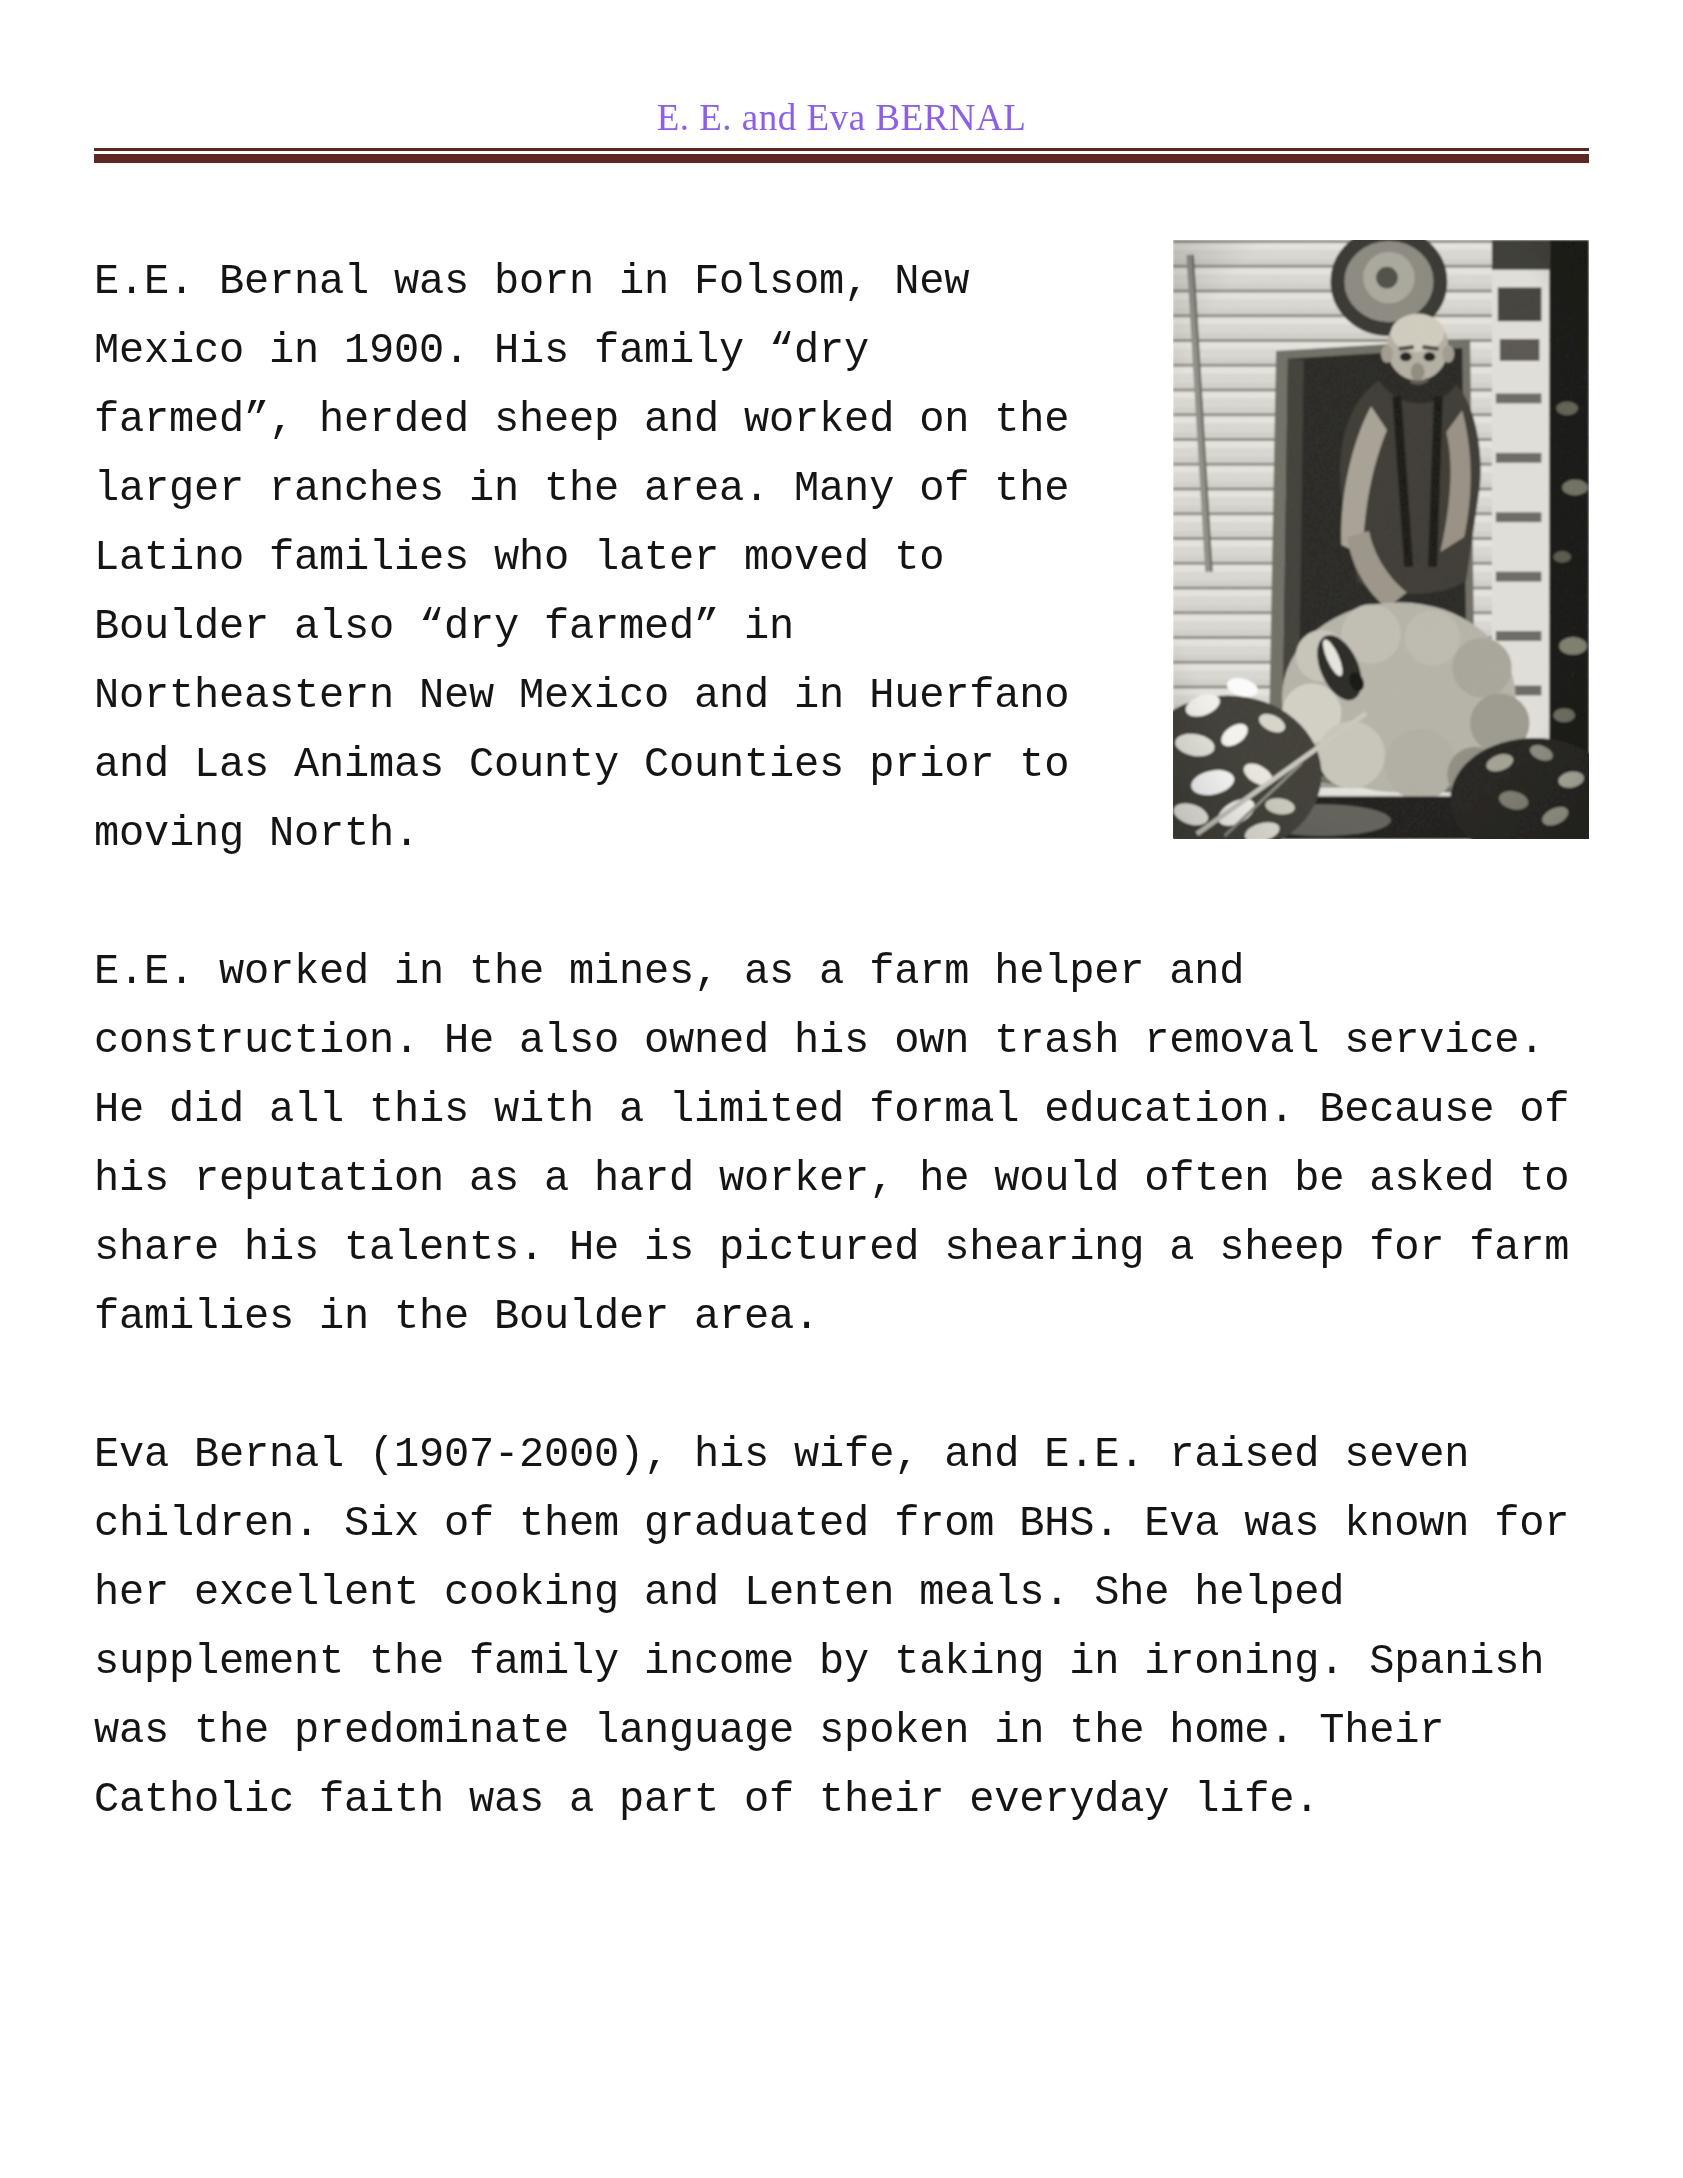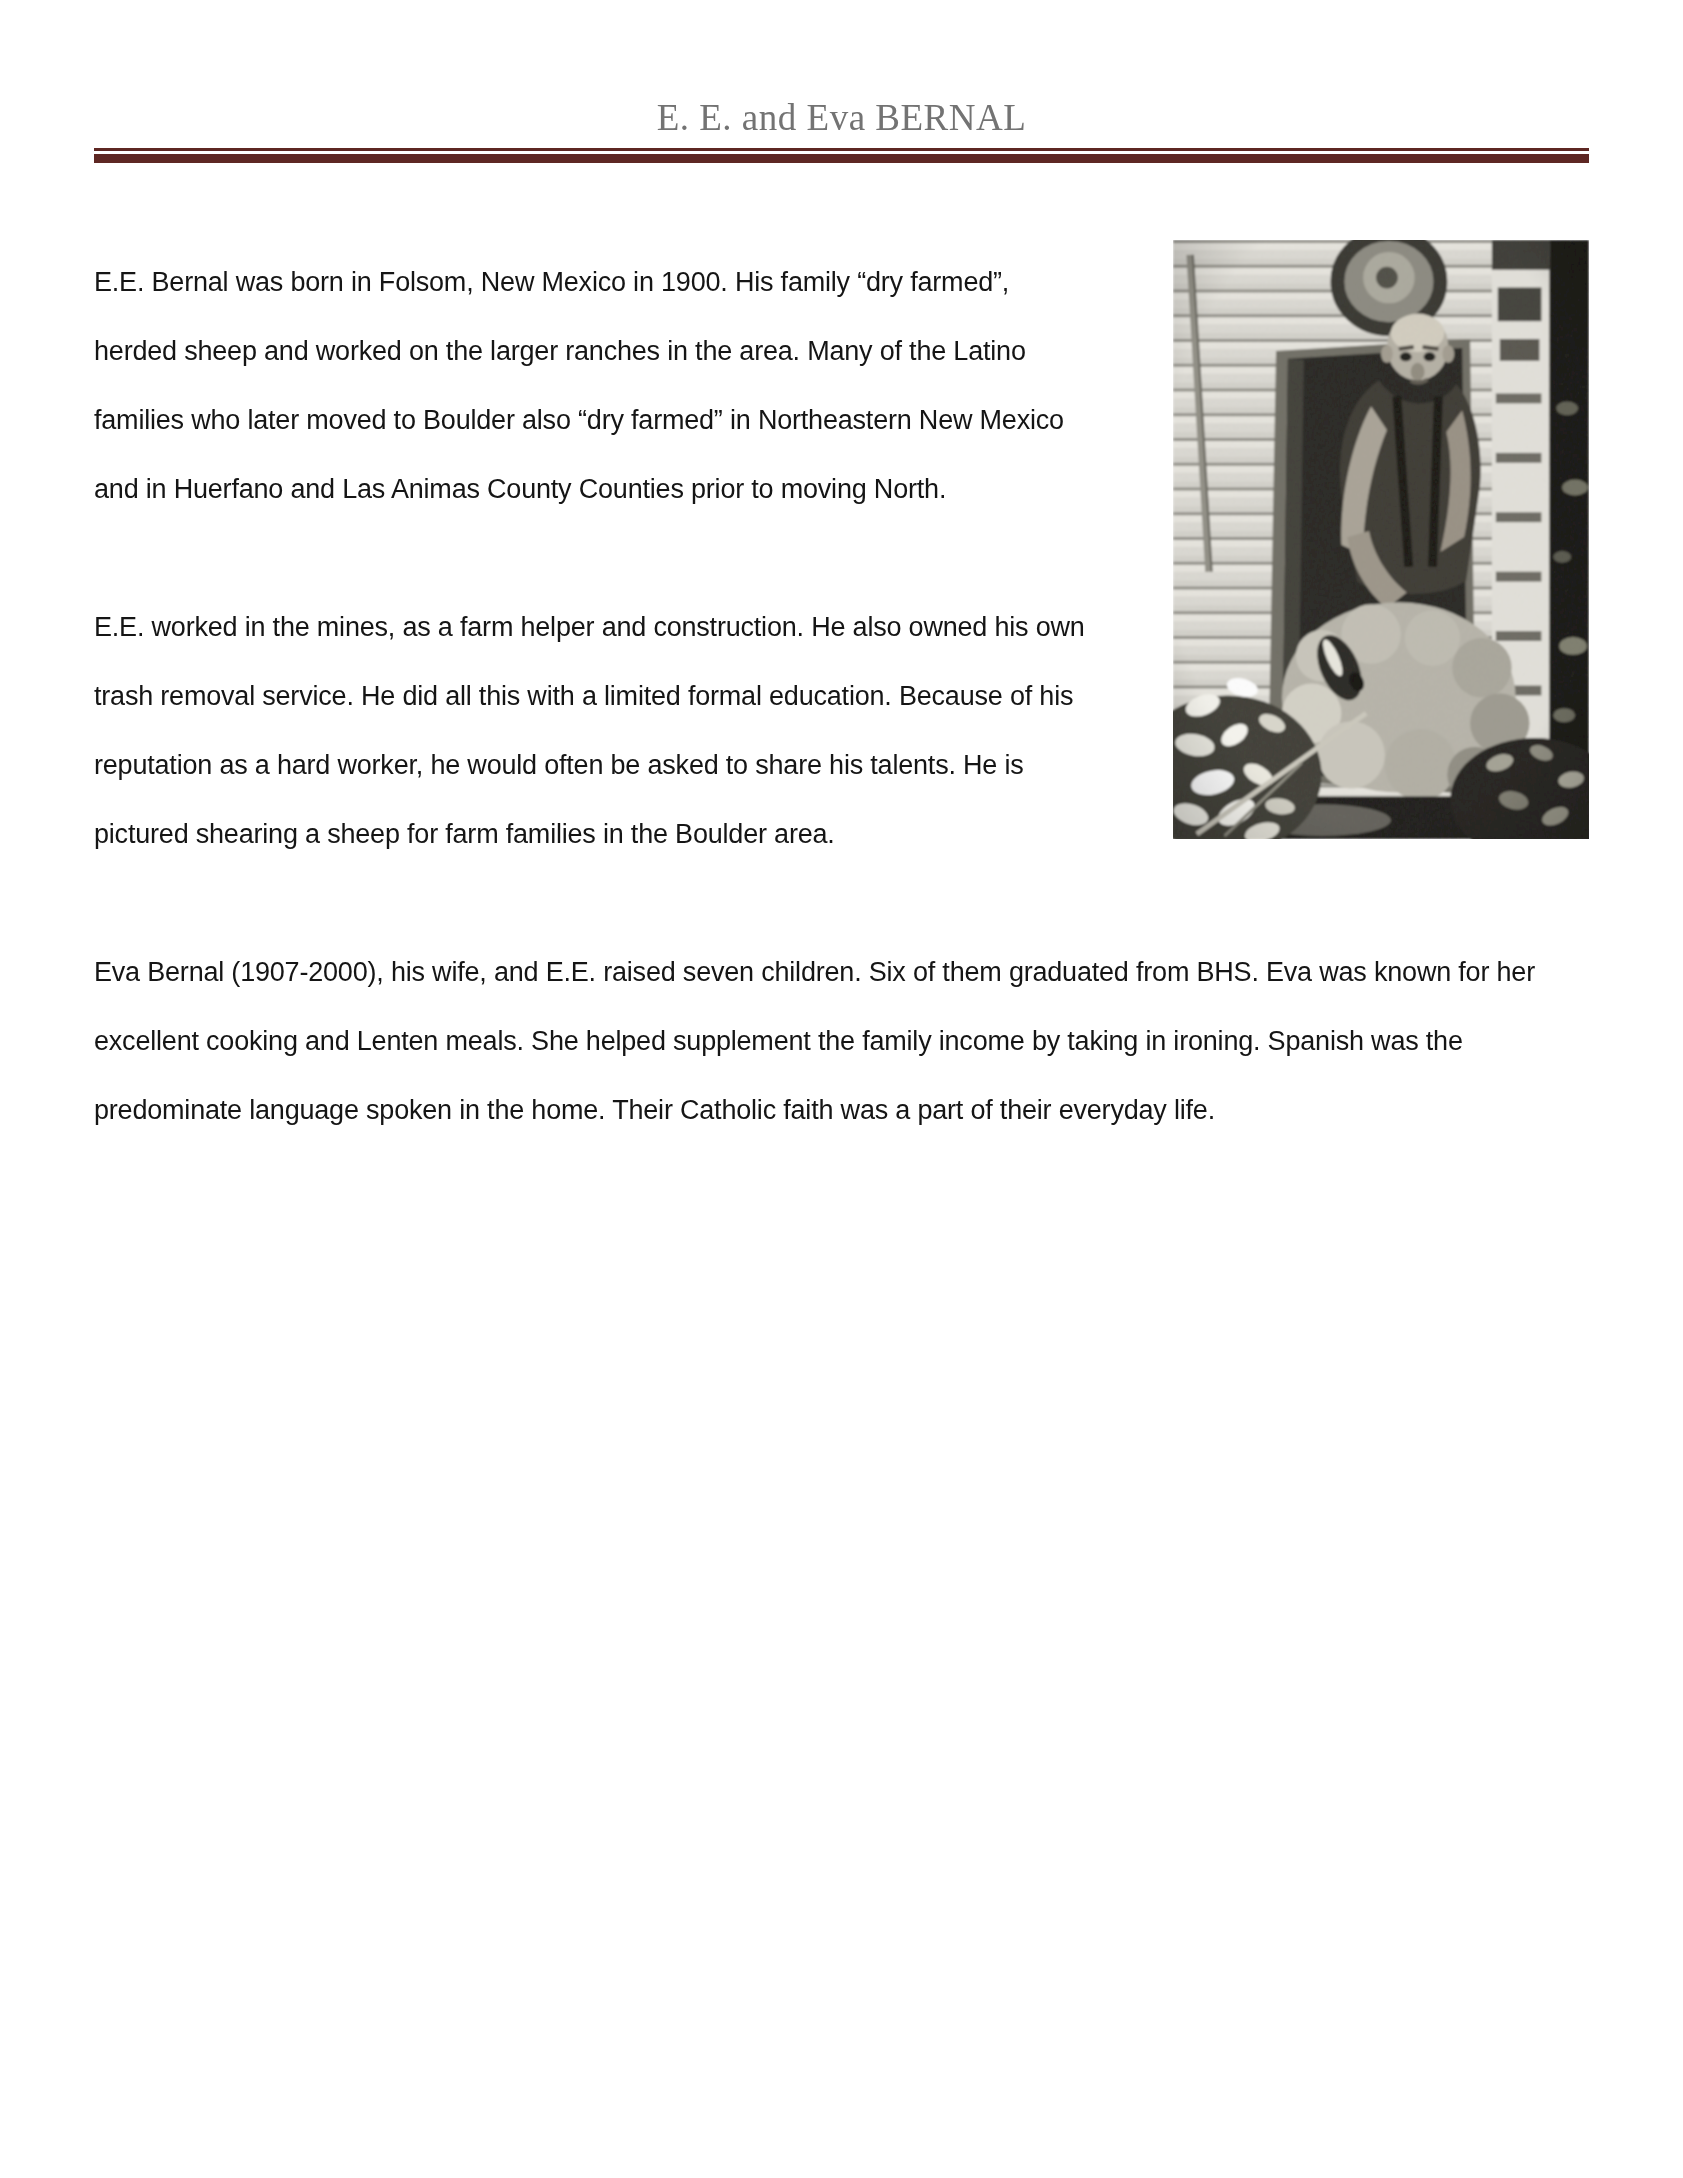--- a/index.html
+++ b/index.html
@@ -19,37 +19,38 @@
     padding: 0 94px;
   }
   .doc-title {
     font-family: "Liberation Serif", serif;
     font-weight: 400;
     font-size: 37px;
     line-height: 46px;
     text-align: center;
     letter-spacing: 0.5px;
     margin: 95px 0 0 0;
-    color: #737373;
+    color: #8b5cf6;
   }
   .title-rule {
     margin-top: 7px;
     height: 15px;
     background: linear-gradient(
       to bottom,
       var(--rule-color) 0px, var(--rule-color) 3px,
       transparent 3px, transparent 6px,
       var(--rule-color) 6px, var(--rule-color) 15px
     );
   }
   .content {
     margin-top: 85px;
-    font-size: 27px;
+    font-size: 42px;
     line-height: 69px;
     letter-spacing: -0.2px;
+    font-family: Liberation Mono, monospace;
   }
   .content p { margin: 0 0 69px 0; }
   .photo-figure {
     float: right;
     width: 416px; height: 599px;
     margin: -8px 0 48px 83px;
     padding: 0;
   }
   .photo-figure svg { display: block; width: 416px; height: 599px; }
 </style>

